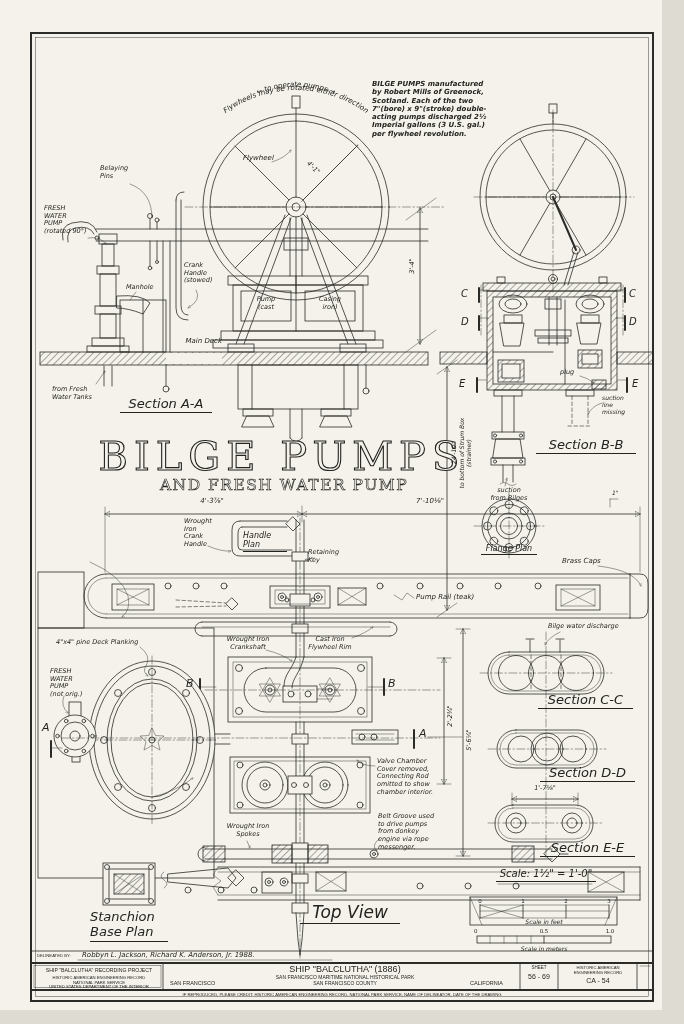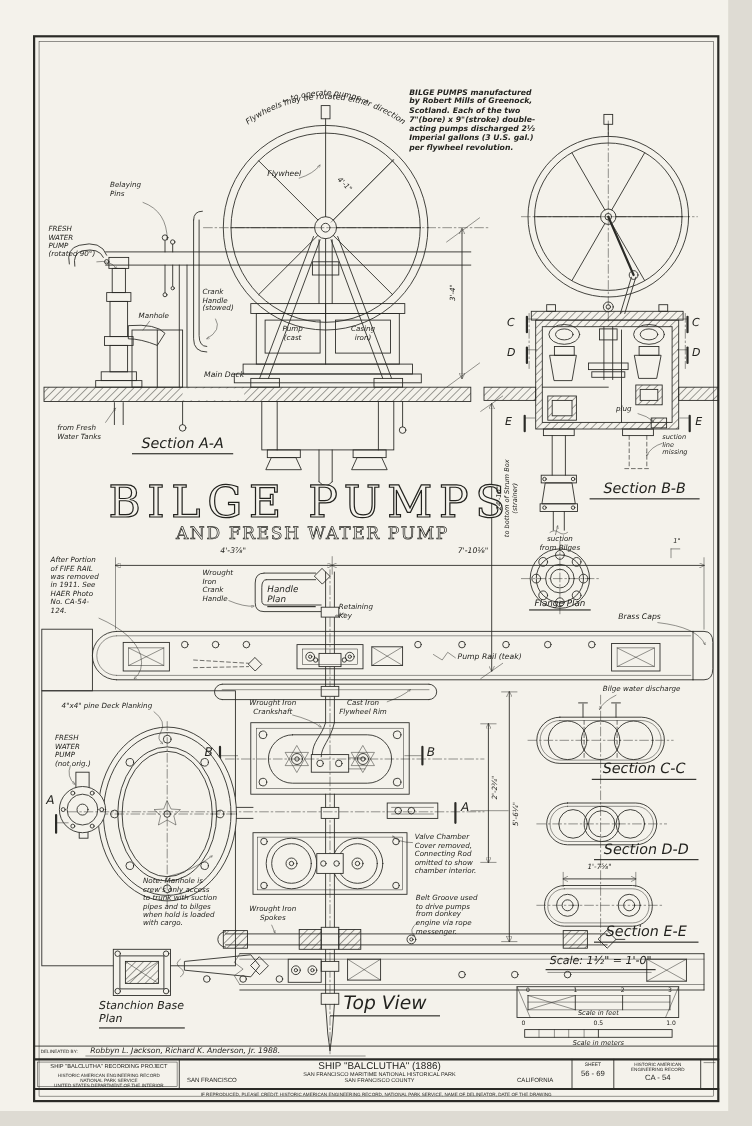--- a/index.html
+++ b/index.html
@@ -16,21 +16,21 @@
   .art .dd{stroke-dasharray:8 2.5 1.5 2.5;stroke-width:0.45;}
   .art .fh{fill:url(#hatch);}
   .art .pf{fill:#f4f2eb;}
   .art .pf0{fill:#f4f2eb;stroke:none;}
   .art .arr{marker-end:url(#arrow);}
   .art .arr2{marker-start:url(#arrow);marker-end:url(#arrow);}
   .art text{fill:#23231f;stroke:none;font-family:"DejaVu Sans",sans-serif;font-style:italic;}
   .art .bigtitle{font-family:"DejaVu Serif",serif;font-style:normal;fill:#f4f2eb;stroke:#23231f;}
   .lb{position:absolute;font-style:italic;white-space:pre-line;line-height:1.18;color:#23231f;}
   .s55{font-size:5.5px;} .s6{font-size:6px;} .s65{font-size:6.5px;} .s7{font-size:7px;}
-  .s75{font-size:10px;} .s8{font-size:8px;} .s10{font-size:10px;} .s11{font-size:11px;}
+  .s75{font-size:13px;} .s8{font-size:8px;} .s10{font-size:10px;} .s11{font-size:11px;}
   .ctr{text-align:center;}
   .rot{transform:rotate(-90deg);transform-origin:0 0;}
   .rot45{transform:rotate(45deg);transform-origin:0 0;}
   .sec{font-size:13px;border-bottom:1.1px solid #23231f;padding-bottom:1px;text-align:center;}
   .und{border-bottom:0.9px solid #23231f;padding-bottom:1px;}
   .tb{font-style:normal;font-family:"Liberation Sans",sans-serif;color:#1f1f1c;white-space:pre-line;}
   .tb.c{text-align:center;}
   .s42{font-size:4.2px;line-height:1.25;} .s45{font-size:4.5px;} .s5{font-size:5px;} .s52{font-size:5.2px;}
 </style>
 </head>
@@ -633,27 +633,20 @@
   <div class="lb s6 rot ctr" style="left:450px;top:512px;width:118px;line-height:1.25;">24'-10"
 to bottom of Strum Box
 (strainer)</div>
   <div class="lb s65 ctr" style="left:484px;top:487px;width:50px;">suction
 from Bilges</div>
   <div class="lb s8 und ctr" style="left:481px;top:544px;width:56px;">Flange Plan</div>
 
   <div class="lb s7 ctr" style="left:186px;top:497px;width:52px;">4'-3⅞"</div>
   <div class="lb s7 ctr" style="left:400px;top:497px;width:60px;">7'-10⅛"</div>
   <div class="lb s6" style="left:612px;top:489px;width:20px;">1"</div>
-  <div class="lb s65" style="left:46px;top:506px;width:56px;">After Portion
-of FIFE RAIL
-was removed
-in 1911.  See
-HAER Photo
-No. CA-54-
-124.</div>
   <div class="lb s65" style="left:184px;top:518px;width:42px;">Wrought
 Iron
 Crank
 Handle</div>
   <div class="lb s8 und" style="left:243px;top:531px;width:44px;">Handle Plan</div>
   <div class="lb s65" style="left:308px;top:549px;width:44px;">Retaining
 Key</div>
   <div class="lb s7" style="left:416px;top:593px;width:72px;">Pump Rail (teak)</div>
   <div class="lb s7" style="left:562px;top:557px;width:50px;">Brass Caps</div>
   <div class="lb s65" style="left:548px;top:623px;width:82px;">Bilge water discharge</div>
@@ -671,26 +664,20 @@
 (not orig.)</div>
   <div class="lb s11" style="left:42px;top:722px;width:14px;">A</div>
   <div class="lb s11" style="left:419px;top:728px;width:14px;">A</div>
   <div class="lb s65 rot ctr" style="left:447px;top:748px;width:64px;">2'-2¾"</div>
   <div class="lb s65 rot ctr" style="left:466px;top:775px;width:70px;">5'-6¼"</div>
   <div class="lb s65" style="left:377px;top:758px;width:60px;">Valve Chamber
 Cover removed,
 Connecting Rod
 omitted to show
 chamber interior.</div>
-  <div class="lb s65" style="left:130px;top:798px;width:80px;">Note: Manhole is
-crew's only access
-to trunk with suction
-pipes and to bilges
-when hold is loaded
-with cargo.</div>
   <div class="lb s65" style="left:378px;top:813px;width:58px;">Belt Groove used
 to drive pumps
 from donkey
 engine via rope
 messenger.</div>
   <div class="lb s65 ctr" style="left:220px;top:823px;width:56px;">Wrought Iron
 Spokes</div>
 
   <div class="lb sec" style="left:538px;top:692px;width:95px;">Section C-C</div>
   <div class="lb sec" style="left:540px;top:765px;width:95px;">Section D-D</div>

